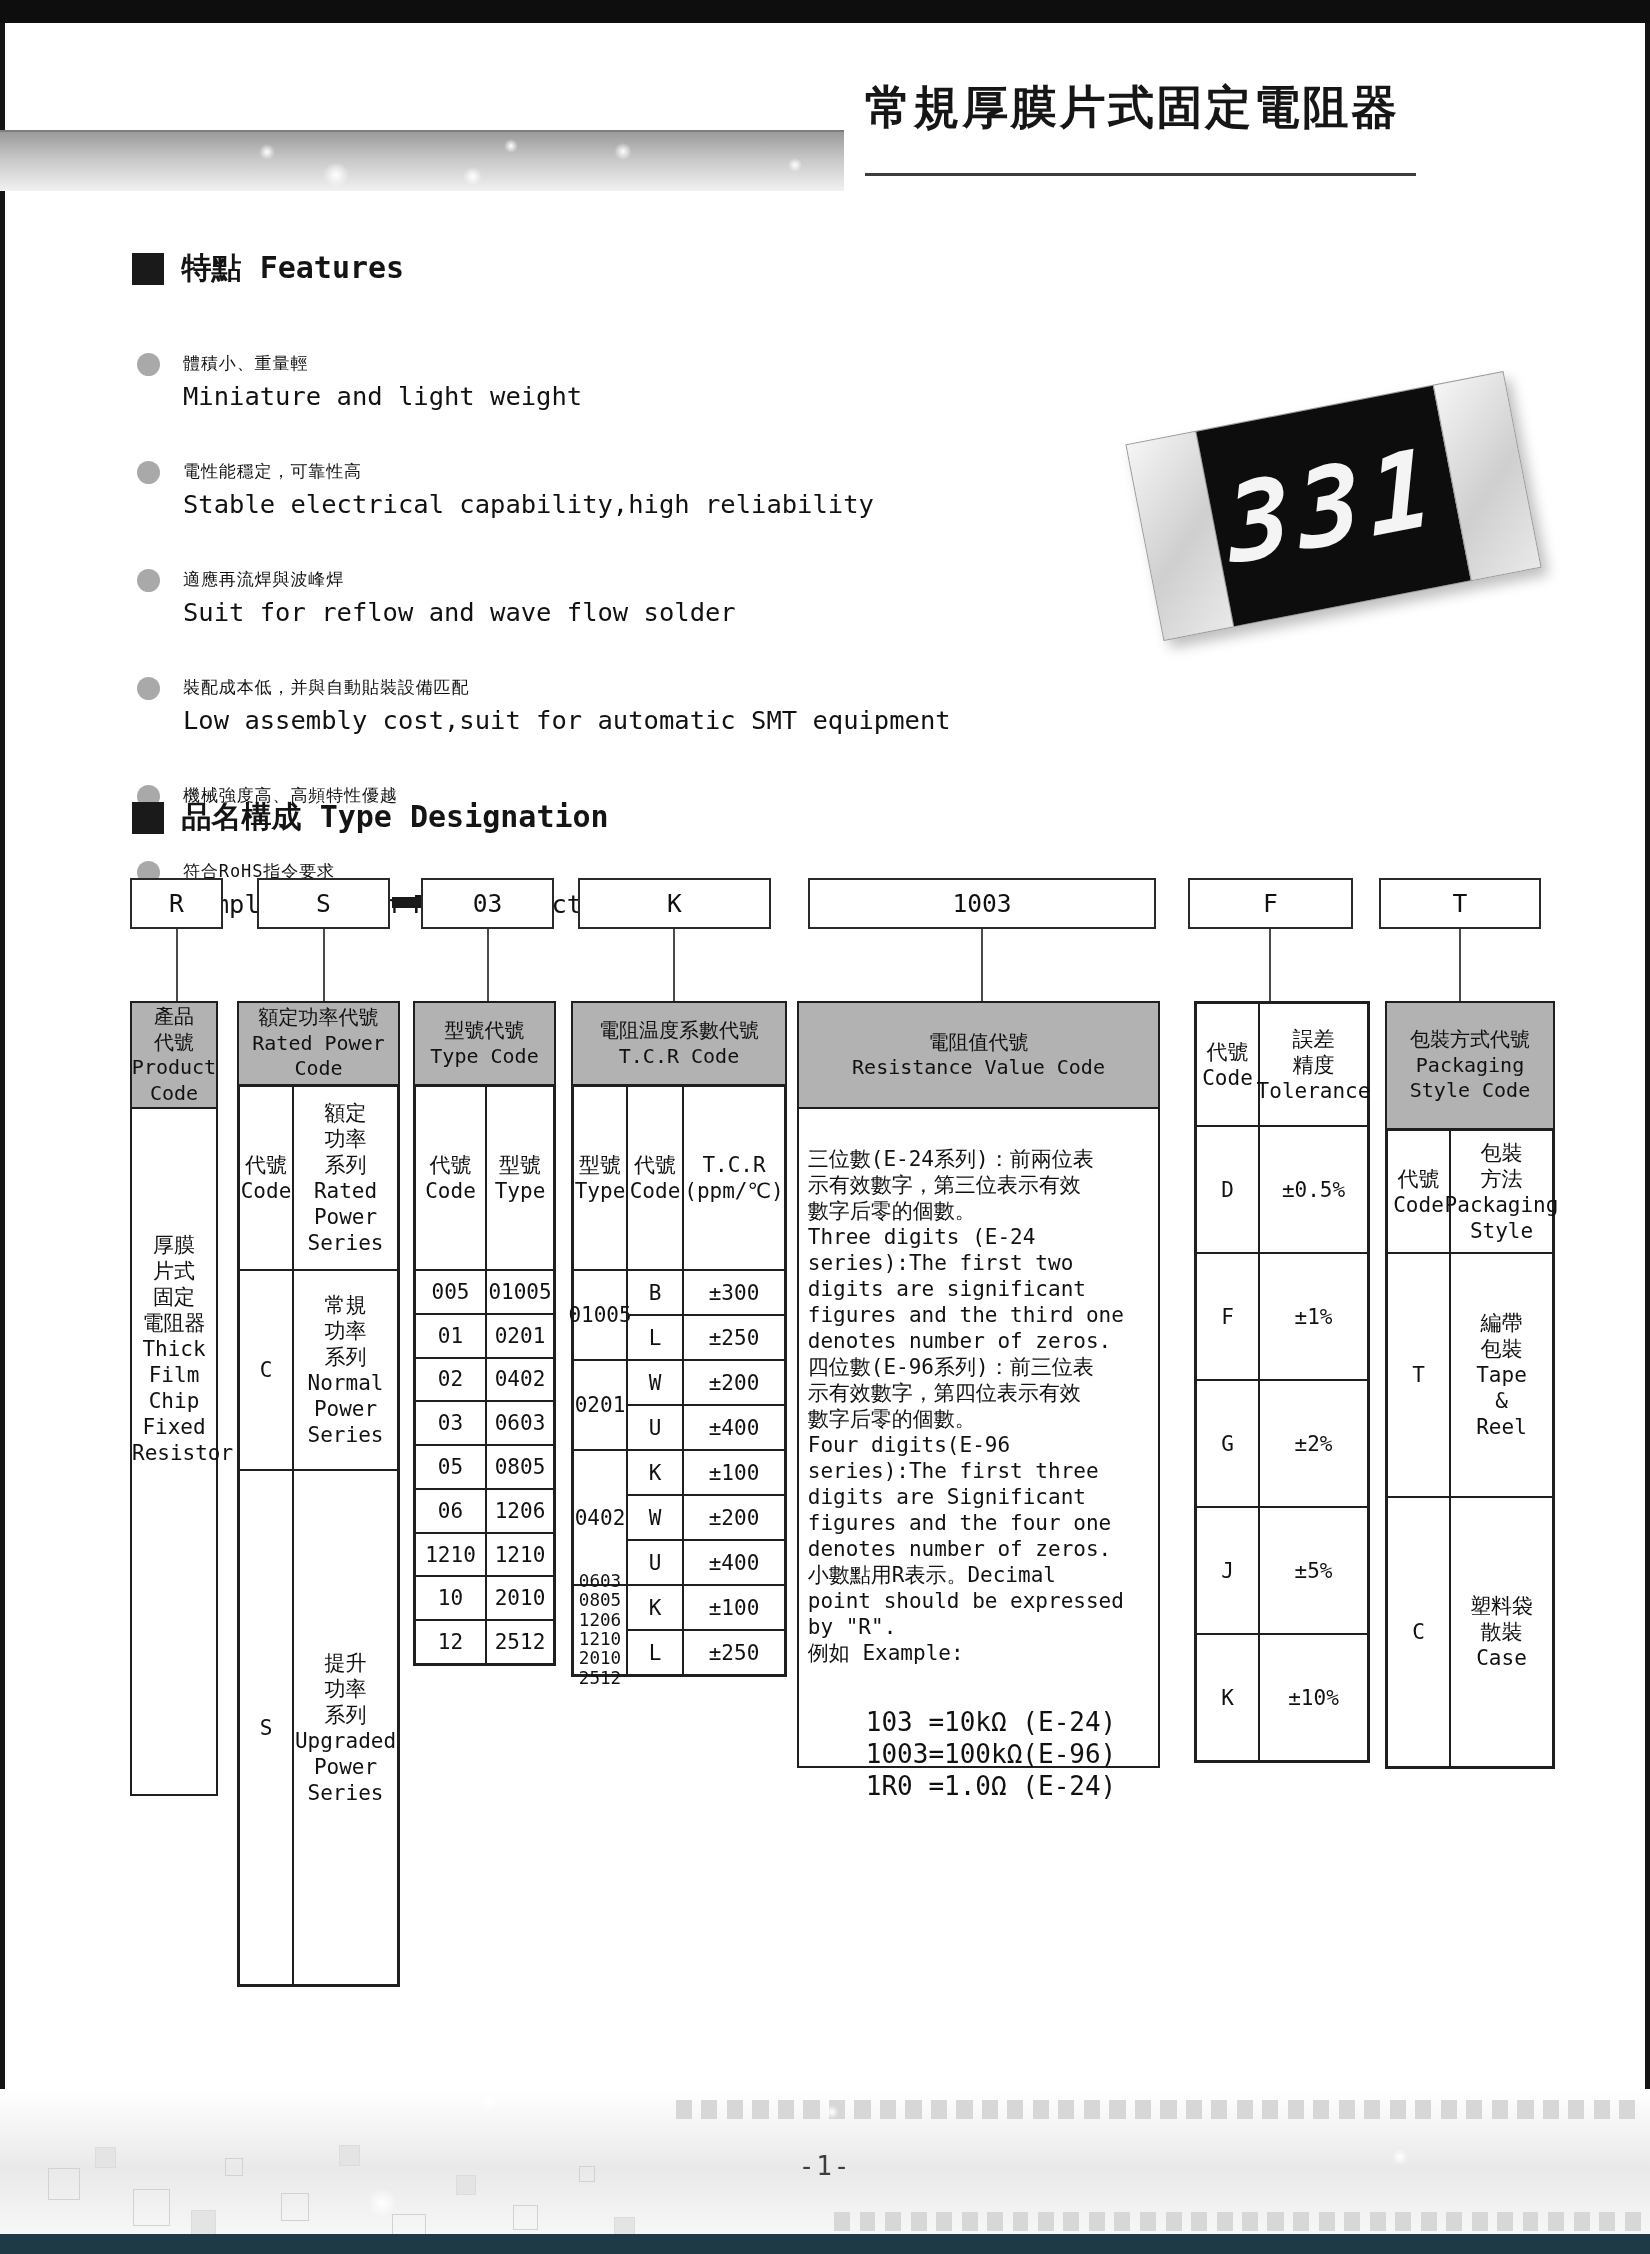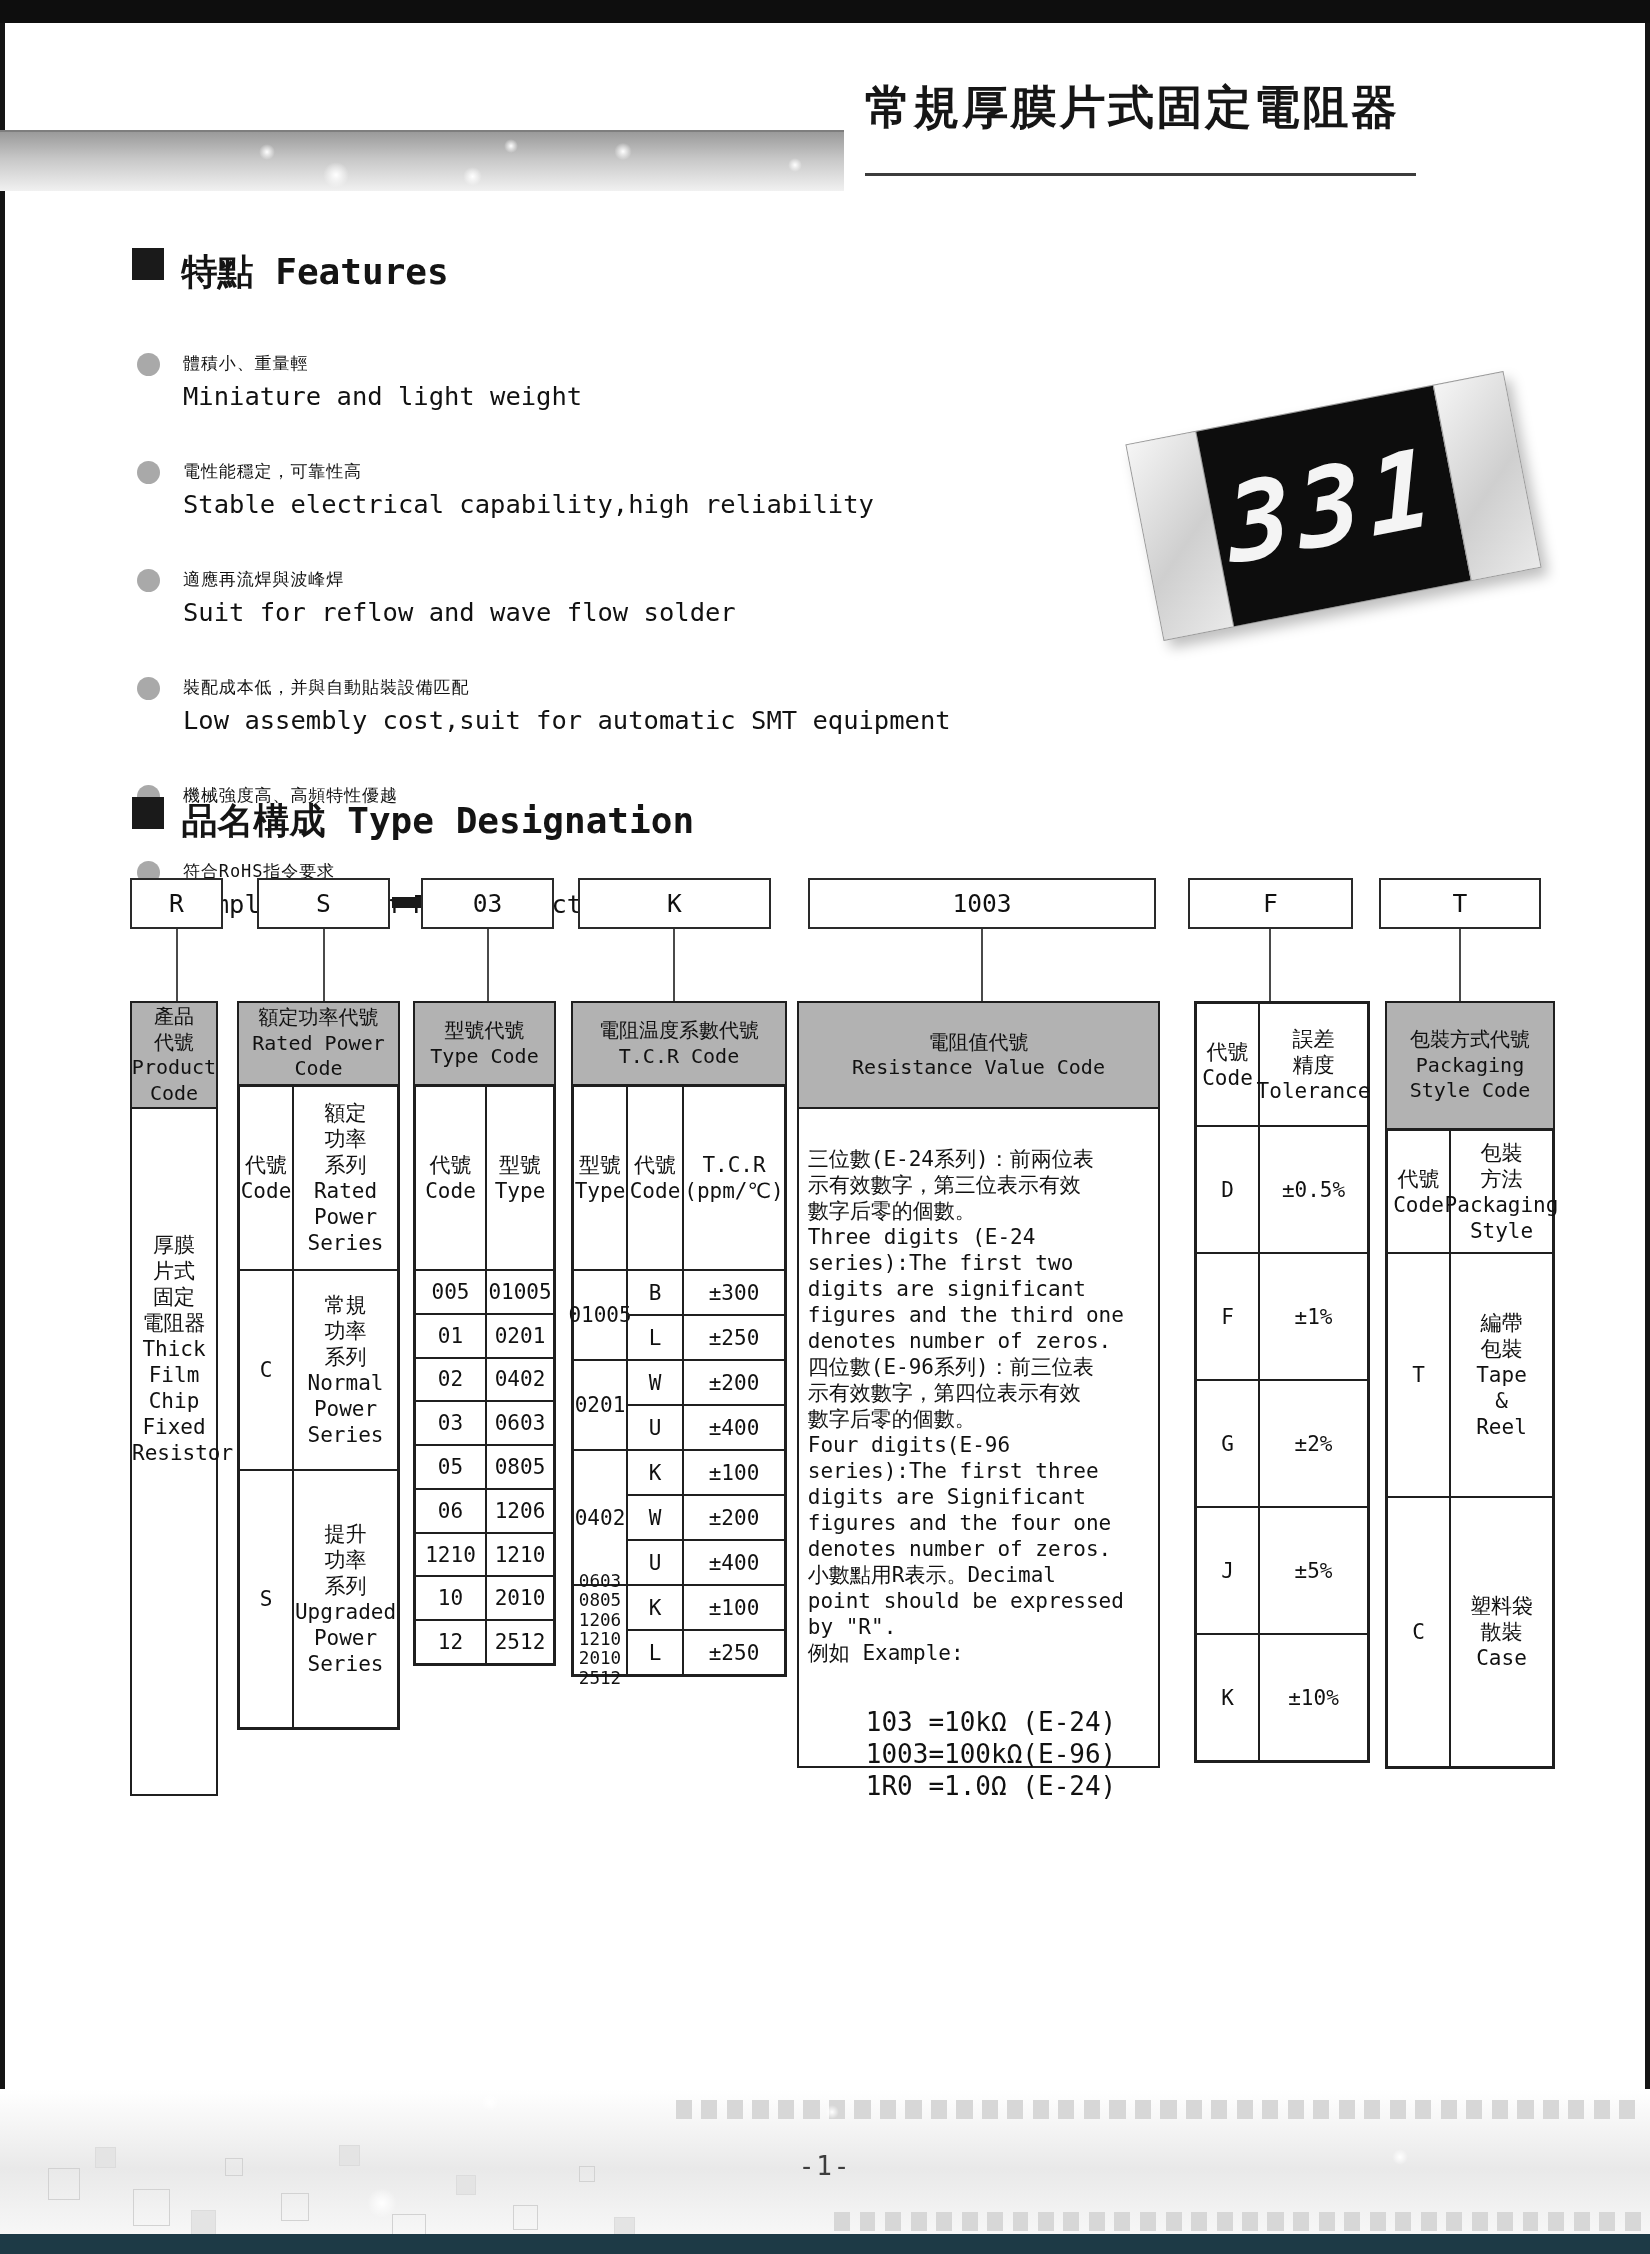--- a/index.html
+++ b/index.html
@@ -14,21 +14,21 @@
   .header-band{position:absolute;left:0;top:130px;width:844px;height:59px;
     background:linear-gradient(180deg,#9a9a9a 0%,#c7c7c7 45%,#f1f1f1 100%);
     border-top:2.6px solid #7e7e7e;}
   .sparkle{position:absolute;border-radius:50%;
     background:radial-gradient(circle,#ffffff 0%,rgba(255,255,255,0) 70%);}
   .title-zh{position:absolute;left:865px;top:77px;width:579px;font-size:46px;font-weight:bold;
     letter-spacing:2.6px;color:#161616;white-space:nowrap;}
   .title-en{position:absolute;left:865px;top:135px;width:579px;font-size:24px;font-weight:bold;color:#1c1c1c;white-space:nowrap;}
   .title-rule{position:absolute;left:865px;top:173px;width:551px;height:2.6px;background:#3c3c3c;}
   
-  .sec-head{position:absolute;display:flex;gap:17.6px;font-size:36px;font-weight:bold;color:#141414;}
+  .sec-head{position:absolute;display:flex;align-items:center;gap:17.6px;font-size:30px;font-weight:bold;color:#141414;}
   .sq{width:32px;height:32px;background:#1a1a1a;flex:0 0 auto;}
   
   .features{position:absolute;left:132px;top:304px;width:966px;}
   .feat{position:relative;padding-left:51px;}
   .feat .dot{position:absolute;left:5.3px;top:6.1px;width:23px;height:23px;border-radius:50%;background:#a9a9a9;}
   .feat .zh{font-size:17px;line-height:33px;letter-spacing:0.9px;margin-top:43px;}
   .feat .en{font-size:25.5px;line-height:32px;color:#111;}
   
   .chip{position:absolute;left:1141px;top:406px;width:383px;height:198px;transform:rotate(-11deg);
     display:flex;border:1.8px solid #9b9b9b;box-shadow:5.3px 8.8px 12.3px rgba(0,0,0,0.25), inset 0 0 5.3px #aaa;background:#dcdcdc;}
@@ -157,21 +157,21 @@
 片式
 固定
 電阻器
 Thick
 Film
 Chip
 Fixed
 Resistor</div>
   </div>
 
-  <div class="col" style="left:237px;width:163px;height:729px;">
+  <div class="col" style="left:237px;width:163px;height:986px;">
     <div class="col-header" style="height:81px;">額定功率代號
 Rated Power
 Code</div>
     <div class="col-body" style="grid-template-columns:54px 1fr;grid-template-rows:184px 200px 1fr;">
       <div class="gc" style="grid-row:1;grid-column:1;">代號
 Code</div>
       <div class="gc" style="grid-row:1;grid-column:2;">額定
 功率
 系列
 Rated

